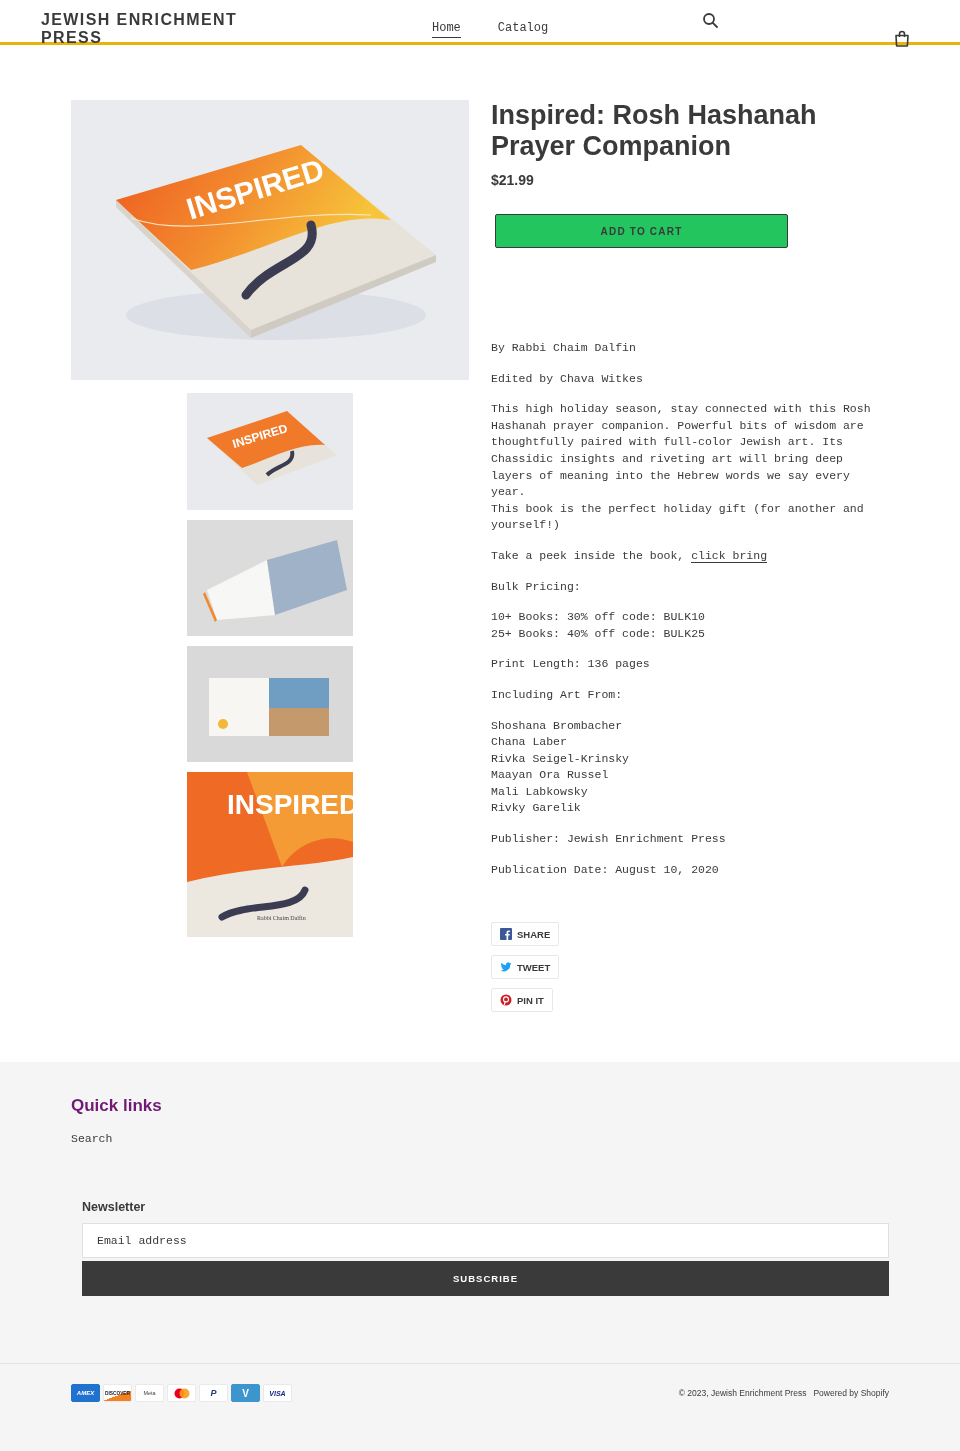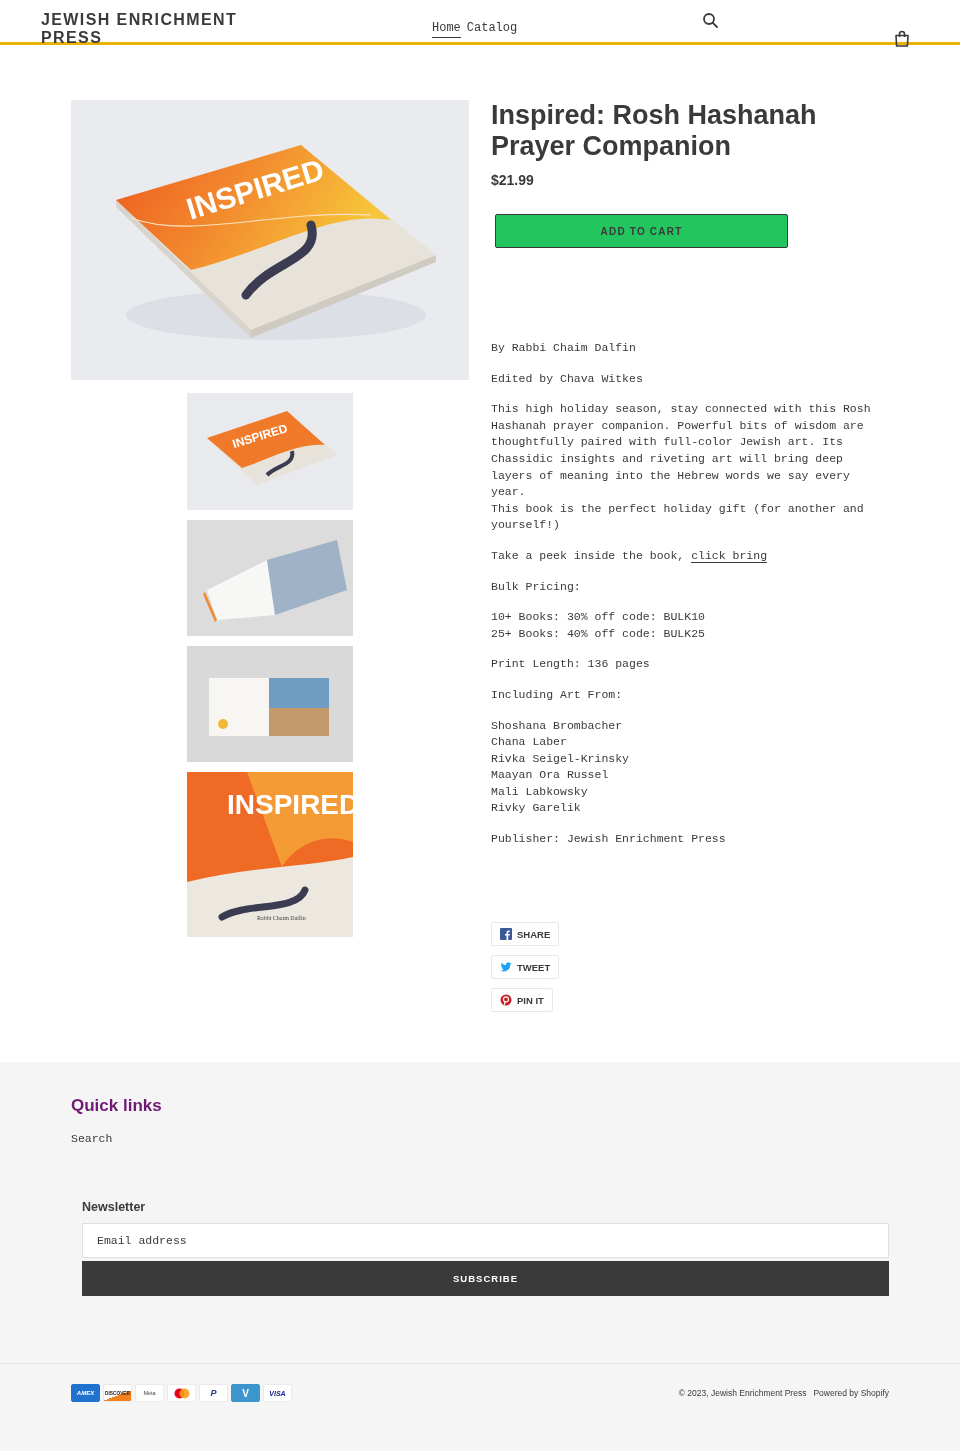--- a/index.html
+++ b/index.html
@@ -2,21 +2,21 @@
 <html><head>
 <meta charset="utf-8">
 <style>
   * { box-sizing: border-box; margin: 0; padding: 0; }
   html, body { width: 960px; background: #fff; color: #3a3a3a; }
   body { font-family: "Liberation Mono", "DejaVu Sans Mono", monospace; position: relative; height: 1451px; overflow: hidden; }
 
   
   .site-header { position: absolute; left: 0; top: 0; width: 960px; height: 45px; border-bottom: 3px solid #eab308; }
   .logo { position: absolute; left: 41px; top: 11px; width: 210px; font-family: "Liberation Sans", sans-serif; font-weight: bold; font-size: 16px; letter-spacing: 1.4px; line-height: 18px; color: #3a3a3a; text-transform: uppercase; }
-  .nav { position: absolute; left: 432px; top: 21px; display: flex; gap: 6px; font-size: 12px; }
+  .nav { position: absolute; left: 432px; top: 21px; display: flex; gap: 37px; font-size: 12px; }
   .nav a { color: #3a3a3a; text-decoration: none; padding-bottom: 2px; }
   .nav a.active { border-bottom: 1px solid #3a3a3a; }
   .hdr-icon { position: absolute; width: 18px; height: 18px; }
   .hdr-search { left: 702px; top: 12px; }
   .hdr-cart { left: 893px; top: 30px; }
 
   
   .main-img { position: absolute; left: 71px; top: 100px; width: 398px; height: 280px; background: #e9ebef; overflow: hidden; }
   .thumb { position: absolute; left: 187px; width: 166px; overflow: hidden; }
   .t1 { top: 393px; height: 117px; background: #e8eaee; }
@@ -144,20 +144,21 @@
   <p>Including Art From:</p>
   <p>
     <span>Shoshana Brombacher</span><br>
     <span>Chana Laber</span><br>
     <span>Rivka Seigel-Krinsky</span><br>
     <span>Maayan Ora Russel</span><br>
     <span>Mali Labkowsky</span><br>
     <span>Rivky Garelik</span>
   </p>
   <p>Publisher: Jewish Enrichment Press</p>
+  <p style="margin-top:2px">Publication Date: August 10, 2020</p>
 </div>
 
 <a class="share s1">
   <svg viewBox="0 0 12 12">
       <rect width="12" height="12" rx="1" fill="#3b5998"></rect>
       <path d="M8.2 12V7.5h1.4l.2-1.6H8.2v-1c0-.5.1-.8.8-.8h.9V2.7c-.2 0-.7-.1-1.3-.1-1.3 0-2.1.8-2.1 2.2v1.1H5v1.6h1.5V12z" fill="#fff"></path>
     </svg>
   <span>SHARE</span>
 </a>
 <a class="share s2">

